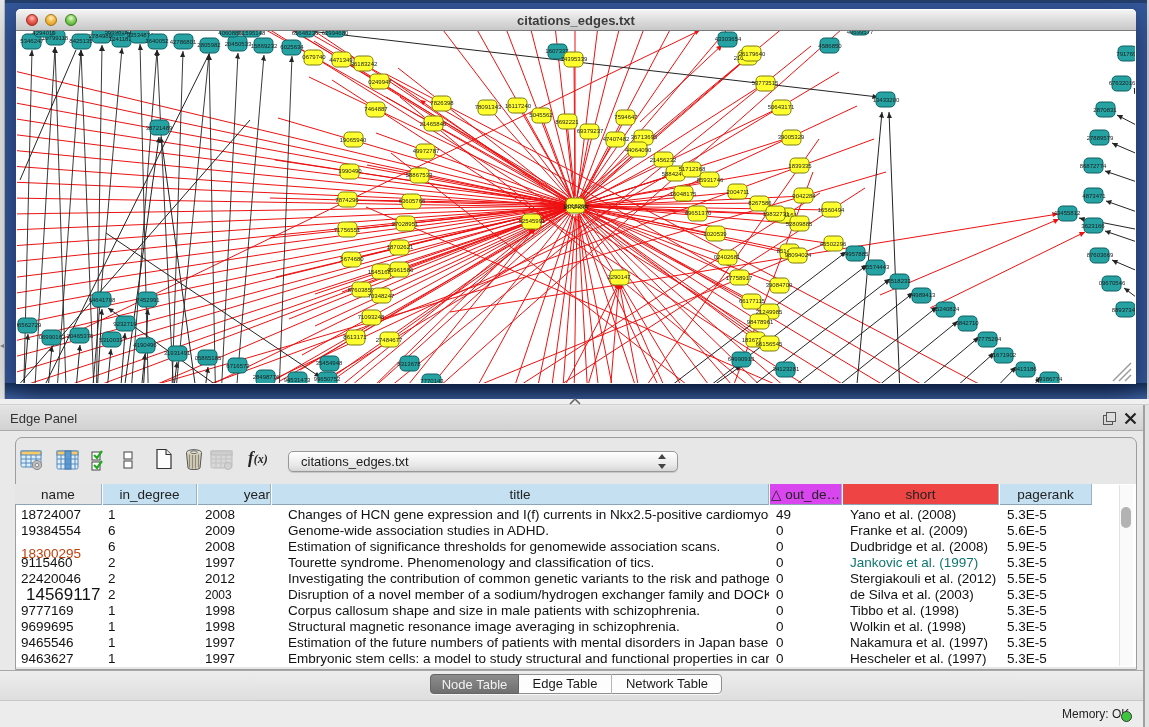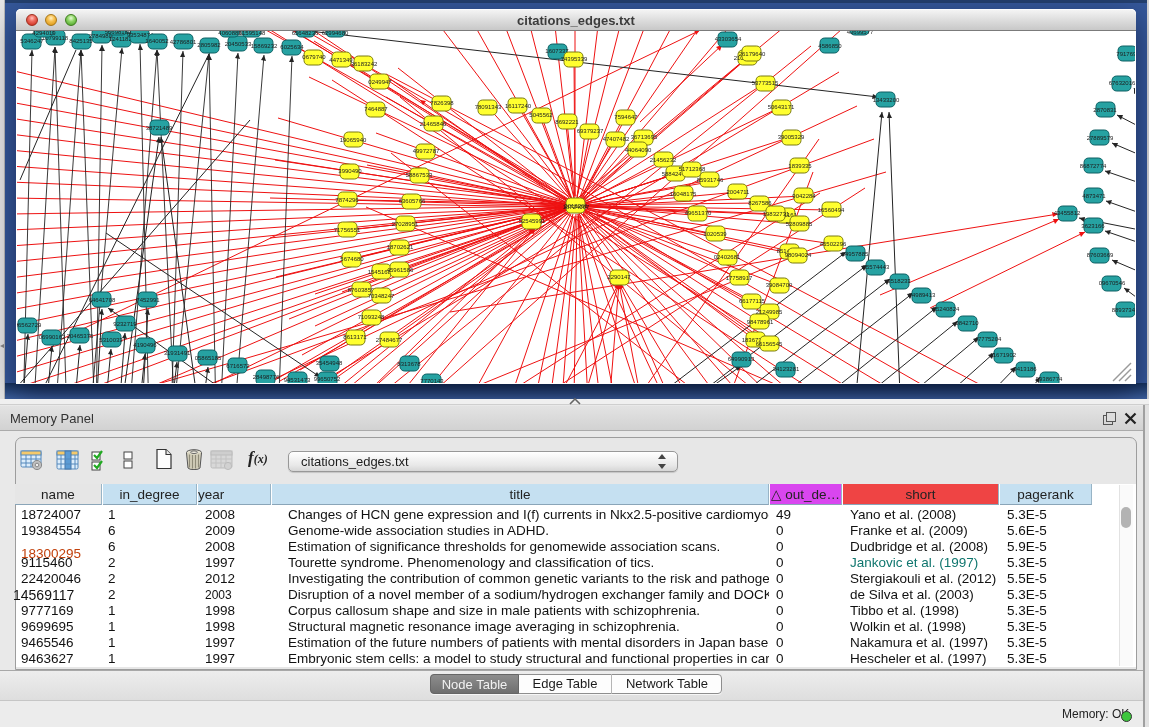--- a/index.html
+++ b/index.html
@@ -662,21 +662,21 @@
     <line x1="1119" y1="381" x2="1131" y2="369" stroke="#9a9a9a" stroke-width="1.4"></line>
     <line x1="1125" y1="381" x2="1131" y2="375" stroke="#9a9a9a" stroke-width="1.4"></line>
   </svg>
 
 <div class="abs" style="left:0;top:399px;width:1149px;height:328px;background:#e9e9e9"></div>
 <div class="abs" style="left:0;top:399px;width:1149px;height:6px;background:#f0f0f0;border-bottom:1px solid #cfcfcf"></div>
 <svg class="abs" style="left:569px;top:398px" width="12" height="7" viewBox="0 0 12 7">
     <path d="M1 6 L6 1 L11 6" stroke="#666" stroke-width="1.6" fill="none"></path>
   </svg>
 <div class="abs" style="left:0;top:406px;width:1149px;height:25px;background:linear-gradient(#e3e3e3,#d2d2d2);border-bottom:1px solid #ababab"></div>
-<div class="abs" style="left:10px;top:406px;height:25px;line-height:25px;font-size:13px;color:#333">Memory Panel</div>
+<div class="abs" style="left:10px;top:406px;height:25px;line-height:25px;font-size:13px;color:#333">Edge Panel</div>
 
 <svg class="abs" style="left:1103px;top:412px" width="13" height="13" viewBox="0 0 13 13">
     <rect x="0.5" y="3.5" width="9" height="9" fill="none" stroke="#555"></rect>
     <rect x="3.5" y="0.5" width="9" height="9" fill="#ddd" stroke="#555"></rect>
   </svg>
 <svg class="abs" style="left:1124px;top:412px" width="13" height="13" viewBox="0 0 13 13">
     <path d="M1.5 1.5 L11.5 11.5 M11.5 1.5 L1.5 11.5" stroke="#222" stroke-width="2.2"></path>
   </svg>
 
 <div class="abs" style="left:15px;top:437px;width:1122px;height:233px;border:1px solid #9d9d9d;border-radius:7px 7px 0 0;background:#e7e7e7"></div>
@@ -725,21 +725,21 @@
 
 <div class="abs" style="left:288px;top:451px;width:390px;height:21px;border:1px solid #989898;border-radius:5px;background:linear-gradient(#ffffff,#e8e8e8 70%,#d6d6d6);box-shadow:0 1px 1px rgba(0,0,0,.15)"></div>
 <div class="abs" style="left:301px;top:451px;height:21px;line-height:21px;font-size:13px;color:#1c1c1c">citations_edges.txt</div>
 <svg class="abs" style="left:657px;top:454px" width="10" height="15" viewBox="0 0 10 15">
     <path d="M5 0 L9 5 H1z" fill="#444"></path>
     <path d="M5 15 L1 10 H9z" fill="#444"></path>
   </svg>
 
 <div style="position:absolute;left:15px;top:484px;width:87px;height:21px;background:#e6e6e6;border-right:1px solid #98b4c6;border-bottom:1px solid #8aa5b8;text-align:center;line-height:21px;font-size:13.5px;color:#222">name</div>
 <div style="position:absolute;left:103px;top:484px;width:94px;height:21px;background:#c5e0f1;border-right:1px solid #98b4c6;border-bottom:1px solid #8aa5b8;text-align:center;line-height:21px;font-size:13.5px;color:#222">in_degree</div>
-<div style="position:absolute;left:198px;top:484px;width:73px;height:21px;background:#c5e0f1;border-right:1px solid #98b4c6;border-bottom:1px solid #8aa5b8;text-align:left;line-height:21px;font-size:13.5px;color:#222">year</div>
+<div style="position:absolute;left:198px;top:484px;width:73px;height:21px;background:#c5e0f1;border-right:1px solid #98b4c6;border-bottom:1px solid #8aa5b8;text-align:right;line-height:21px;font-size:13.5px;color:#222">year</div>
 <div style="position:absolute;left:272px;top:484px;width:497px;height:21px;background:#c5e0f1;border-right:1px solid #98b4c6;border-bottom:1px solid #8aa5b8;text-align:center;line-height:21px;font-size:13.5px;color:#222">title</div>
 <div style="position:absolute;left:770px;top:484px;width:72px;height:21px;background:#d946ef;border-right:1px solid #98b4c6;border-bottom:1px solid #8aa5b8;text-align:center;line-height:21px;font-size:13.5px;color:#222">△ out_de…</div>
 <div style="position:absolute;left:843px;top:484px;width:156px;height:21px;background:#ef4444;border-right:1px solid #98b4c6;border-bottom:1px solid #8aa5b8;text-align:center;line-height:21px;font-size:13.5px;color:#222">short</div>
 <div style="position:absolute;left:1000px;top:484px;width:92px;height:21px;background:#c5e0f1;border-right:1px solid #98b4c6;border-bottom:1px solid #8aa5b8;text-align:center;line-height:21px;font-size:13.5px;color:#222">pagerank</div>
 
 <div style="position:absolute;left:21px;top:507px;width:80px;height:16px;line-height:16px;font-size:13.5px;color:#111;white-space:nowrap;overflow:hidden">18724007</div>
 <div style="position:absolute;left:108px;top:507px;width:90px;height:16px;line-height:16px;font-size:13.5px;color:#111;white-space:nowrap;overflow:hidden">1</div>
 <div style="position:absolute;left:205px;top:507px;width:76px;height:16px;line-height:16px;font-size:13.5px;color:#111;white-space:nowrap;overflow:hidden">2008</div>
 <div style="position:absolute;left:288px;top:507px;width:481px;height:16px;line-height:16px;font-size:13.5px;color:#111;white-space:nowrap;overflow:hidden">Changes of HCN gene expression and I(f) currents in Nkx2.5-positive cardiomyoc…</div>
 <div style="position:absolute;left:776px;top:507px;width:66px;height:16px;line-height:16px;font-size:13.5px;color:#111;white-space:nowrap;overflow:hidden">49</div>
@@ -766,21 +766,21 @@
 <div style="position:absolute;left:776px;top:555px;width:66px;height:16px;line-height:16px;font-size:13.5px;color:#111;white-space:nowrap;overflow:hidden">0</div>
 <div style="position:absolute;left:850px;top:555px;width:152px;height:16px;line-height:16px;font-size:13.5px;color:#0f766e;white-space:nowrap;overflow:hidden">Jankovic et al. (1997)</div>
 <div style="position:absolute;left:1007px;top:555px;width:84px;height:16px;line-height:16px;font-size:13.5px;color:#111;white-space:nowrap;overflow:hidden">5.3E-5</div>
 <div style="position:absolute;left:21px;top:571px;width:80px;height:16px;line-height:16px;font-size:13.5px;color:#111;white-space:nowrap;overflow:hidden">22420046</div>
 <div style="position:absolute;left:108px;top:571px;width:90px;height:16px;line-height:16px;font-size:13.5px;color:#111;white-space:nowrap;overflow:hidden">2</div>
 <div style="position:absolute;left:205px;top:571px;width:76px;height:16px;line-height:16px;font-size:13.5px;color:#111;white-space:nowrap;overflow:hidden">2012</div>
 <div style="position:absolute;left:288px;top:571px;width:481px;height:16px;line-height:16px;font-size:13.5px;color:#111;white-space:nowrap;overflow:hidden">Investigating the contribution of common genetic variants to the risk and pathogen…</div>
 <div style="position:absolute;left:776px;top:571px;width:66px;height:16px;line-height:16px;font-size:13.5px;color:#111;white-space:nowrap;overflow:hidden">0</div>
 <div style="position:absolute;left:850px;top:571px;width:152px;height:16px;line-height:16px;font-size:13.5px;color:#111;white-space:nowrap;overflow:hidden">Stergiakouli et al. (2012)</div>
 <div style="position:absolute;left:1007px;top:571px;width:84px;height:16px;line-height:16px;font-size:13.5px;color:#111;white-space:nowrap;overflow:hidden">5.5E-5</div>
-<div style="position:absolute;left:13px;top:587px;width:80px;height:16px;line-height:16px;font-size:14px;color:#111;white-space:nowrap;overflow:hidden">14569117</div>
+<div style="position:absolute;left:26px;top:587px;width:80px;height:16px;line-height:16px;font-size:17px;color:#111;white-space:nowrap;overflow:hidden">14569117</div>
 <div style="position:absolute;left:108px;top:587px;width:90px;height:16px;line-height:16px;font-size:13.5px;color:#111;white-space:nowrap;overflow:hidden">2</div>
 <div style="position:absolute;left:205px;top:587px;width:76px;height:16px;line-height:16px;font-size:12px;color:#111;white-space:nowrap;overflow:hidden">2003</div>
 <div style="position:absolute;left:288px;top:587px;width:481px;height:16px;line-height:16px;font-size:13.5px;color:#111;white-space:nowrap;overflow:hidden">Disruption of a novel member of a sodium/hydrogen exchanger family and DOCK…</div>
 <div style="position:absolute;left:776px;top:587px;width:66px;height:16px;line-height:16px;font-size:13.5px;color:#111;white-space:nowrap;overflow:hidden">0</div>
 <div style="position:absolute;left:850px;top:587px;width:152px;height:16px;line-height:16px;font-size:13.5px;color:#111;white-space:nowrap;overflow:hidden">de Silva et al. (2003)</div>
 <div style="position:absolute;left:1007px;top:587px;width:84px;height:16px;line-height:16px;font-size:13.5px;color:#111;white-space:nowrap;overflow:hidden">5.3E-5</div>
 <div style="position:absolute;left:21px;top:603px;width:80px;height:16px;line-height:16px;font-size:13.5px;color:#111;white-space:nowrap;overflow:hidden">9777169</div>
 <div style="position:absolute;left:108px;top:603px;width:90px;height:16px;line-height:16px;font-size:13.5px;color:#111;white-space:nowrap;overflow:hidden">1</div>
 <div style="position:absolute;left:205px;top:603px;width:76px;height:16px;line-height:16px;font-size:13.5px;color:#111;white-space:nowrap;overflow:hidden">1998</div>
 <div style="position:absolute;left:288px;top:603px;width:481px;height:16px;line-height:16px;font-size:13.5px;color:#111;white-space:nowrap;overflow:hidden">Corpus callosum shape and size in male patients with schizophrenia.</div>

